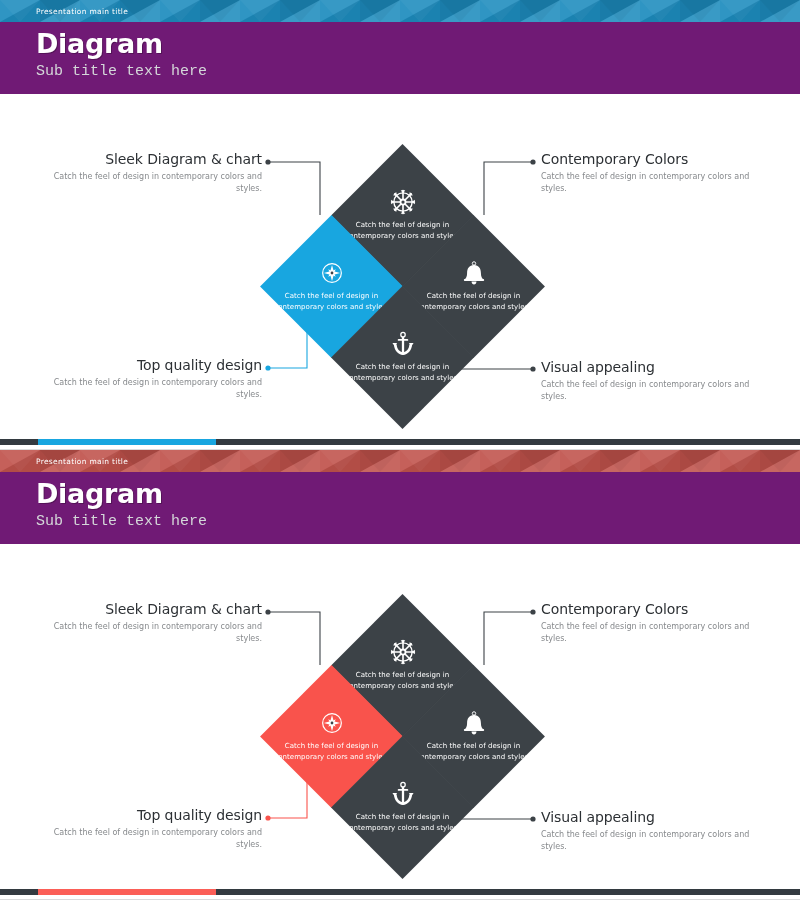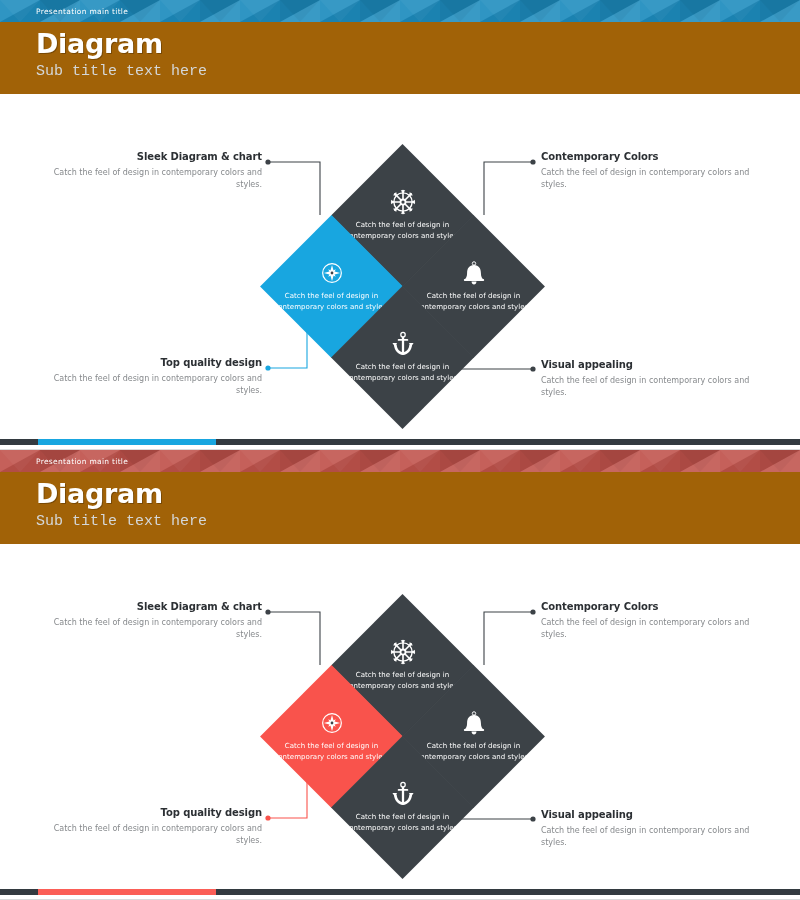--- a/index.html
+++ b/index.html
@@ -23,21 +23,21 @@
   .ribbon .tex{ position:absolute; inset:0; }
   .ribbon-label{
     position:absolute; left:36px; top:50%; transform:translateY(-50%);
     font-size:7.5px; color:#ffffff; letter-spacing:.3px; white-space:nowrap;
     font-family:"DejaVu Sans", sans-serif;
   }
 
   
   .titleband{
     position:absolute; left:0; top:22px; width:800px; height:72px;
-    background:#a16207;
+    background:#701a75;
   }
   .title-main{
     position:absolute; left:36px; top:8px;
     font-size:27px; font-weight:bold; color:#ffffff;
     letter-spacing:-0.3px; line-height:1;
     text-shadow:1px 1px 0 rgba(0,0,0,.25);
   }
   .title-sub{
     position:absolute; left:36px; top:42px;
     font-size:15px; color:#d4d7d9; font-weight:400; line-height:1;font-family:Liberation Mono, monospace;
@@ -85,21 +85,21 @@
   }
 
   
   .dia-top   { left:351.5px; top:70.5px;  }
   .dia-left  { left:280.5px; top:141.5px; }
   .dia-right { left:422.5px; top:141.5px; }
   .dia-bottom{ left:351.5px; top:212.5px; }
 
   
   .lab{ position:absolute; }
-  .lab-h{ font-size:10px; font-weight:bold; color:#2c3034; line-height:1; letter-spacing:-.1px; }
+  .lab-h{ font-size:14px; font-weight:normal; color:#2c3034; line-height:1; letter-spacing:-.1px; }
   .lab-p{ font-size:8px; color:#86898c; line-height:1.5; margin-top:5px; }
   .lab-l{ text-align:right; }
   .lab-r{ text-align:left; }
 
   .lab-tl{ left:30px;  top:58px;  width:232px; }
   .lab-bl{ left:30px;  top:264px; width:232px; }
   .lab-tr{ left:541px; top:58px;  width:232px; }
   .lab-br{ left:541px; top:266px; width:232px; }
 </style>
 </head>

